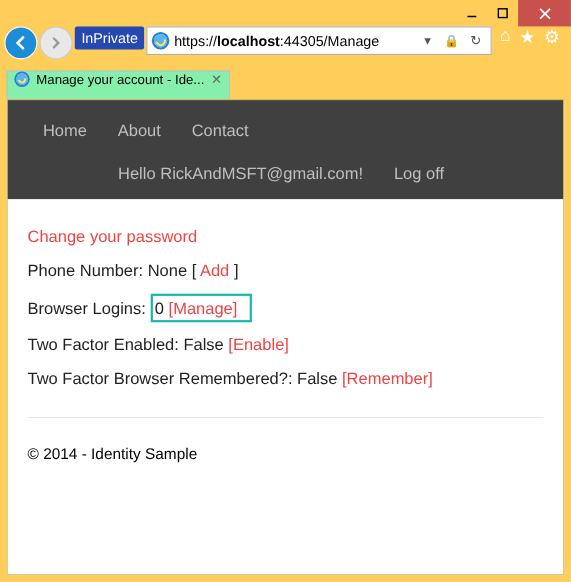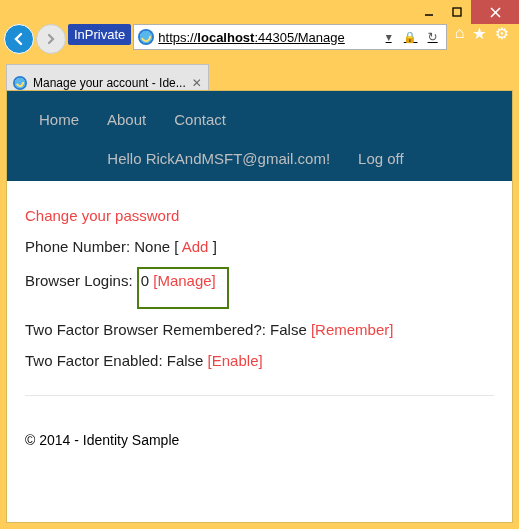--- a/index.html
+++ b/index.html
@@ -48,71 +48,70 @@
   .inprivate {
     background: #2548b1; color: #fff;
     padding: 3px 6px; font-size: 13px;
     border-radius: 2px;
   }
   .addr {
     flex: 1; display: flex; align-items: center;
     background: #fff; border: 1px solid #b0b0b0;
     height: 26px; padding: 0 4px; gap: 4px;
     overflow: hidden;
-    text-decoration: underline;
   }
   .addr .ie-icon { width:16px; height:16px; flex-shrink:0; }
   .addr .url { flex: 1; font-size: 13px; white-space: nowrap; overflow: hidden; }
   .addr .url b { font-weight: 700; }
   .addr .btn { width:18px; text-align:center; color:#555; font-size:12px; }
   .addr .btn.lock { font-size: 11px; }
   .chrome-icons { display:flex; gap:8px; padding: 0 6px; }
   .chrome-icons span { color:#fff; font-size:16px; }
   
   .tabstrip {
     height: 30px;
     background: #ffce5a;
     display: flex; align-items: flex-end;
     padding: 0 6px 0 6px;
   }
   .tab {
-    background: #e5e5e5;
+    background: #86efac;
     border: 1px solid #c0c0c0;
     border-bottom: none;
-    display: flex; align-items: flex-end;
+    display: flex; align-items: flex-start;
     height: 26px; padding: 0 6px; gap: 6px;
     max-width: 220px;
     font-size: 12px;
   }
   .tab .ie-icon { width:14px; height:14px; }
   .tab .label { overflow:hidden; white-space:nowrap; text-overflow: ellipsis; max-width: 160px; }
   .tab .x { color:#666; font-size:12px; }
   
   .content-frame {
     background: #fff;
     margin: 0 6px 6px 6px;
     height: 433px;
     border: 1px solid #d8b85a;
   }
   .site-nav {
-    background: #0c4a6e;
+    background: #404040;
     color: #a0a0a0;
     padding: 14px 18px 14px 18px;
   }
   .site-nav .row1 { display:flex; gap:28px; padding: 6px 14px 22px 14px; font-size:15px; }
   .site-nav .row1 span { color:#bfbfbf; }
   .site-nav .row2 { display:flex; justify-content:center; gap:28px; font-size:15px; color:#bfbfbf; padding-right:8px; }
   .page-body { padding: 14px 18px; font-size:15px; color:#222; line-height: 1.4; }
   .page-body p { margin: 10px 0; }
   a.lnk { color:#ef4444; text-decoration:none;text-align:center; }
   .redbox {
-    border: 2px solid #4d7c0f;
-    padding: 1px 11px 16px 2px; display:inline-block;
-  }
-  .footer { padding: 8px 18px 18px 18px; font-size:14px; margin-top: 28px; }
+    border: 2px solid #14b8a6;
+    padding: 1px 11px 0 2px; display:inline-block;
+  }
+  .footer { padding: 8px 18px 18px 18px; font-size:14px; margin-top: 16px; }
   hr.sep { border:none; border-top:1px solid #e6e6e6; margin: 0 18px; }
   .ie-icon {
     background: radial-gradient(circle at 50% 50%, #58b6ec 55%, #2a7dd1 56%);
     border-radius:50%;
     position:relative;
   }
   .ie-icon::after {
     content:""; position:absolute; inset:3px;
     border: 2px solid #ffe069; border-top-color:transparent; border-left-color:transparent;
     border-radius:50%; transform:rotate(30deg);
@@ -194,23 +193,23 @@
 
     <p>
       <span>Phone Number: None [ </span><a href="#" class="lnk">Add</a><span> ]</span>
     </p>
 
     <p>
       <span>Browser Logins: </span><span class="redbox"><span>0 </span><a href="#" class="lnk">[Manage]</a></span>
     </p>
 
     <p>
+      <span>Two Factor Enabled: False </span><a href="#" class="lnk">[Enable]</a>
+    </p>
+
+    <p>
       <span>Two Factor Browser Remembered?: False </span><a href="#" class="lnk">[Remember]</a>
-    </p>
-
-    <p>
-      <span>Two Factor Enabled: False </span><a href="#" class="lnk">[Enable]</a>
     </p>
   </div>
 
   <hr class="sep">
   <div class="footer">© 2014 - Identity Sample</div>
 </div>
 
 </body></html>

